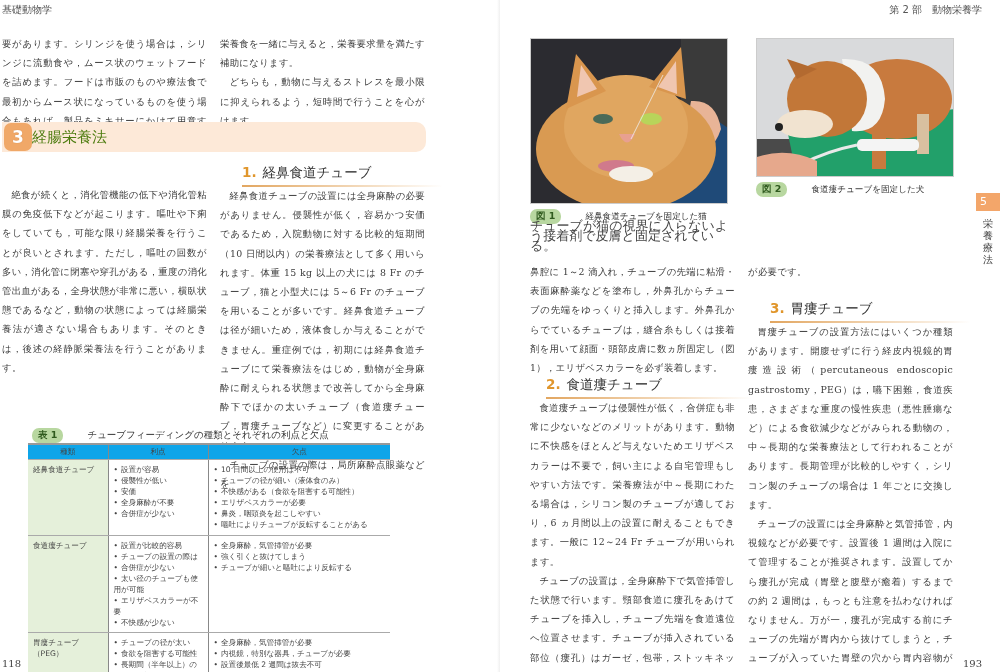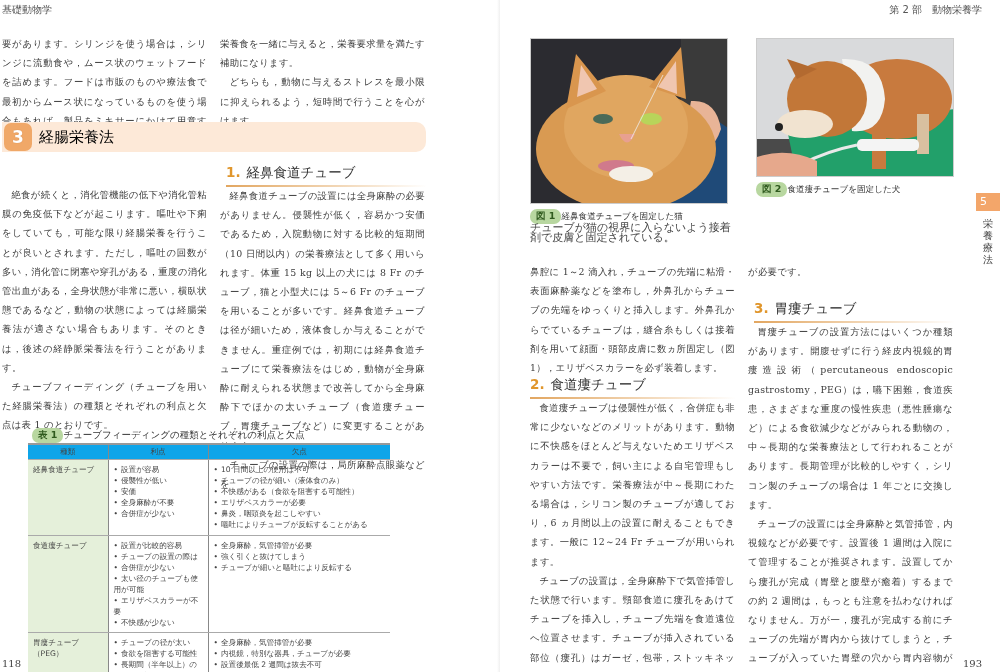--- a/index.html
+++ b/index.html
@@ -20,46 +20,46 @@
   .body-text { position: absolute; font-size: 9.4px; line-height: 19.2px; color: #3a3a3a; text-align: justify; letter-spacing: 0.3px; }
   .body-text p { text-indent: 1em; }
   .body-text p.noindent { text-indent: 0; }
 
   
   .section-bar { position: absolute; left: 2px; top: 122px; width: 424px; height: 30px;
     background: #fde9d8; border-radius: 0 10px 10px 0; display: flex; align-items: center; }
   .section-num { width: 28px; height: 28px; background: #f0a868; color: #fff; border-radius: 7px;
     display: flex; align-items: center; justify-content: center; font-family: "DejaVu Sans", sans-serif;
     font-size: 17px; font-weight: bold; margin-left: 2px; text-shadow: 0 0 1px #c57a3c; }
-  .section-title { margin-left: 7px; font-family: "DejaVu Sans", sans-serif; font-size: 15px; color: #000000; }
+  .section-title { font-family: "DejaVu Sans", sans-serif; font-size: 15px; color: #4d7c0f; }
 
   .sub-head { position: absolute; font-family: "DejaVu Sans", sans-serif; font-size: 13.5px; color: #333;
-    padding-bottom: 3px; border-bottom: 2px solid; border-image: linear-gradient(90deg, #e2a660, #f6e3cc 70%, #fff) 1; }
+    padding-bottom: 3px; border-bottom: 2px solid; border-image: linear-gradient(90deg, #e2a660, #f6e3cc 70%, #fff) 1; margin-left: 16px; }
   .sub-head .num { color: #e0962c; font-weight: bold; margin-right: 6px; }
 
   
   .table-caption { position: absolute; left: 32px; top: 428px; display: flex; align-items: center;
     font-family: "DejaVu Sans", sans-serif; font-size: 9.5px; color: #333; }
-  .tag { background: #b8d7a0; color: #2f5a1e; border-radius: 7px; padding: 1px 6px; font-weight: bold; margin-right: 0; font-size: 9.5px; }
+  .tag { background: #b8d7a0; color: #2f5a1e; border-radius: 7px; padding: 1px 6px; font-weight: bold; margin-right: 24px; font-size: 9.5px; }
   table.tbl { position: absolute; left: 28px; top: 443px; width: 362px; border-collapse: collapse;
     font-family: "DejaVu Sans", sans-serif; font-size: 7.6px; color: #444; }
   table.tbl th { background: #0ea5e9; font-weight: normal; height: 15px; border-top: 2px solid #999; border-bottom: 1px solid #aaa; }
   table.tbl td { vertical-align: top; padding: 4px 5px; border-bottom: 1px solid #aaa; line-height: 11px; }
   table.tbl td.kind { background: #e5f0da; width: 80px; }
   table.tbl td.adv { width: 100px; border-left: 1px solid #888; }
   table.tbl td.dis { border-left: 1px solid #888; margin-top: 12px; }
   table.tbl th.h2, table.tbl th.h3 { border-left: 1px solid #888; }
   table.tbl tr.last td { border-bottom: 2px solid #999; }
   ul.bul { list-style: none; }
   ul.bul li::before { content: "•"; margin-right: 3px; }
 
   
   .figure-photo { position: absolute; border: 1px solid #ccc; overflow: hidden; }
   .fig-cap { position: absolute; font-family: "DejaVu Sans", sans-serif; font-size: 8.6px; color: #333; display: flex; align-items: center; }
-  .fig-sub { position: absolute; font-family: Liberation Sans, sans-serif; font-size: 11px; color: #444; line-height: 10px; }
+  .fig-sub { position: absolute; font-family: Liberation Mono, monospace; font-size: 13px; color: #444; line-height: 10px; }
 
   
   .thumb { position: absolute; right: 0; top: 193px; width: 24px; height: 18px; background: #f3a66a; color: #fff;
     font-family: "DejaVu Sans", sans-serif; font-size: 11px; padding-left: 4px; line-height: 18px; }
   .thumb-label { position: absolute; right: 5px; top: 218px; width: 14px; font-family: "DejaVu Sans", sans-serif;
     font-size: 10px; color: #444; line-height: 12px; text-align: center; }
 </style>
 </head>
 <body>
 
@@ -74,21 +74,20 @@
     <p>どちらも，動物に与えるストレスを最小限に抑えられるよう，短時間で行うことを心がけます。</p>
   </div>
 
   <div class="section-bar">
     <div class="section-num">3</div>
     <div class="section-title">経腸栄養法</div>
   </div>
 
   <div class="body-text" style="left:2px; top:156px; width:205px;margin-top:29px;">
     <p>絶食が続くと，消化管機能の低下や消化管粘膜の免疫低下などが起こります。嘔吐や下痢をしていても，可能な限り経腸栄養を行うことが良いとされます。ただし，嘔吐の回数が多い，消化管に閉塞や穿孔がある，重度の消化管出血がある，全身状態が非常に悪い，横臥状態であるなど，動物の状態によっては経腸栄養法が適さない場合もあります。そのときは，後述の経静脈栄養法を行うことがあります。</p>
-    <p>チューブフィーディング（チューブを用いた経腸栄養法）の種類とそれぞれの利点と欠点は表 1 のとおりです。</p>
   </div>
 
   <div class="sub-head" style="left:226px; top:164px; width:200px;">
     <span class="num">1.</span><span>経鼻食道チューブ</span>
   </div>
   <div class="body-text" style="left:220px; top:186px; width:205px;">
     <p>経鼻食道チューブの設置には全身麻酔の必要がありません。侵襲性が低く，容易かつ安価であるため，入院動物に対する比較的短期間（10 日間以内）の栄養療法として多く用いられます。体重 15 kg 以上の犬には 8 Fr のチューブ，猫と小型犬には 5～6 Fr のチューブを用いることが多いです。経鼻食道チューブは径が細いため，液体食しか与えることができません。重症例では，初期には経鼻食道チューブにて栄養療法をはじめ，動物が全身麻酔に耐えられる状態まで改善してから全身麻酔下でほかの太いチューブ（食道瘻チューブ，胃瘻チューブなど）に変更することがあります。</p>
     <p>チューブの設置の際は，局所麻酔点眼薬などを</p>
   </div>
 

